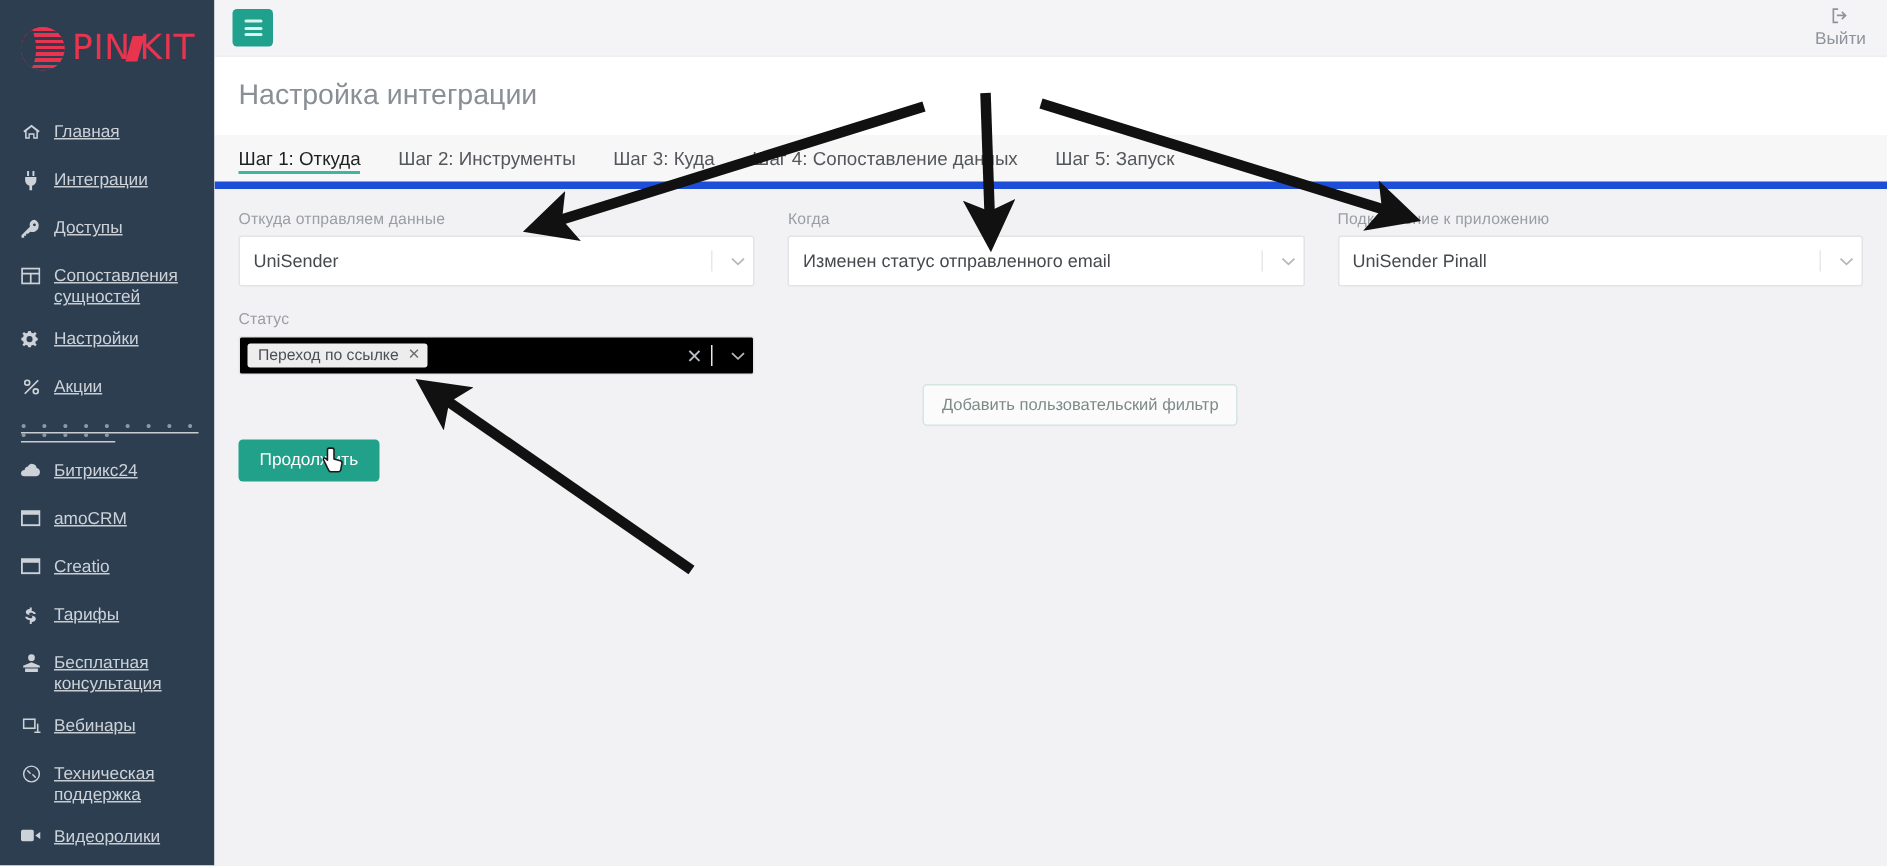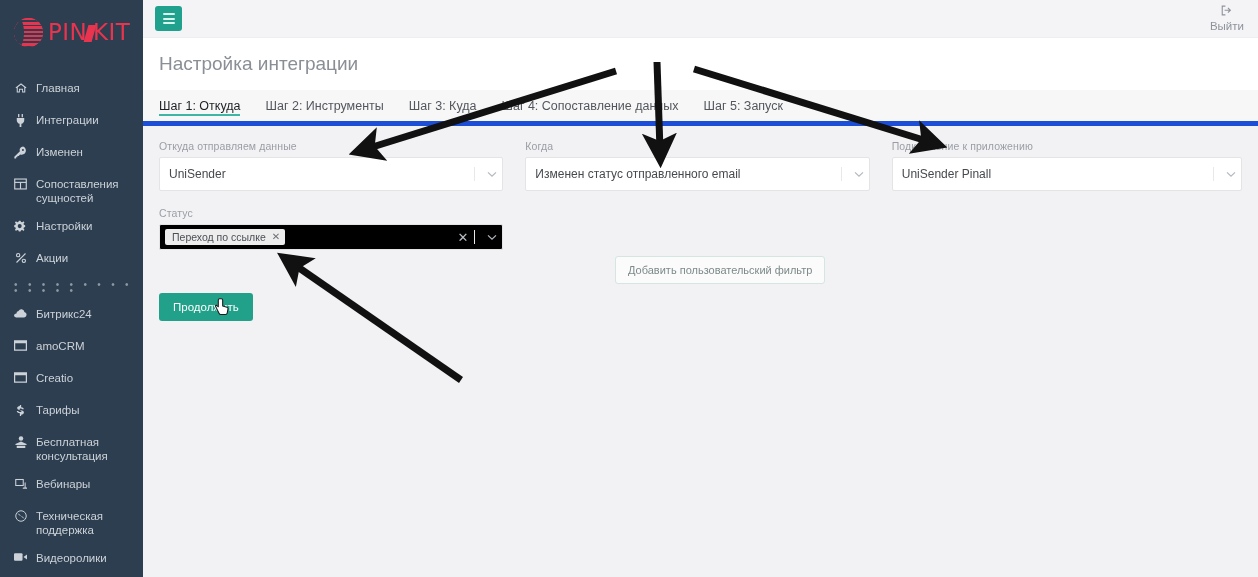--- a/index.html
+++ b/index.html
@@ -78,21 +78,21 @@
     display: inline-block;
     color: #2c3e50;
     background: #e8344e;
     transform: skewX(-16deg);
     width: 8px;
     height: 17px;
     vertical-align: -2px;
     margin: 0 -1px;
   }
 
-  .nav { padding-top: 10px; }
+  .nav { padding-top: 10px; text-decoration: underline; }
   .nav-item {
     display: flex;
     align-items: flex-start;
     gap: 8px;
     padding: 7px 8px 7px 13px;
     font-size: 11.5px;
     line-height: 14px;
     color: #cdd2d8;
     cursor: pointer;
     min-height: 32px;
@@ -375,21 +375,21 @@
         </span>
         <span class="nav-label">Интеграции</span>
       </div>
 
       <div class="nav-item">
         <span class="nav-icon">
           <svg width="13" height="13" viewBox="0 0 16 16" fill="currentColor">
               <path d="M11.2 0.6a4.2 4.2 0 0 0-3.9 5.8L0.4 13.3v2.1h2.2v-1.6h1.6v-1.6h1.6l1.8-1.8a4.2 4.2 0 1 0 3.6-9.8zm1 4.2a1.2 1.2 0 1 1-1.2-1.2 1.2 1.2 0 0 1 1.2 1.2z"></path>
             </svg>
         </span>
-        <span class="nav-label">Изменен</span>
+        <span class="nav-label">Доступы</span>
       </div>
 
       <div class="nav-item">
         <span class="nav-icon">
           <svg width="13" height="12" viewBox="0 0 16 14" fill="none" stroke="currentColor" stroke-width="1.4">
               <rect x="0.9" y="0.9" width="14.2" height="12.2"></rect>
               <line x1="0.9" y1="5" x2="15.1" y2="5"></line>
               <line x1="8" y1="5" x2="8" y2="13.1"></line>
             </svg>
         </span>

